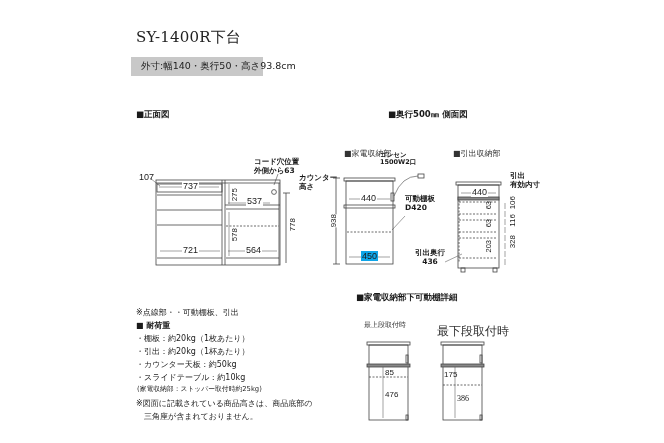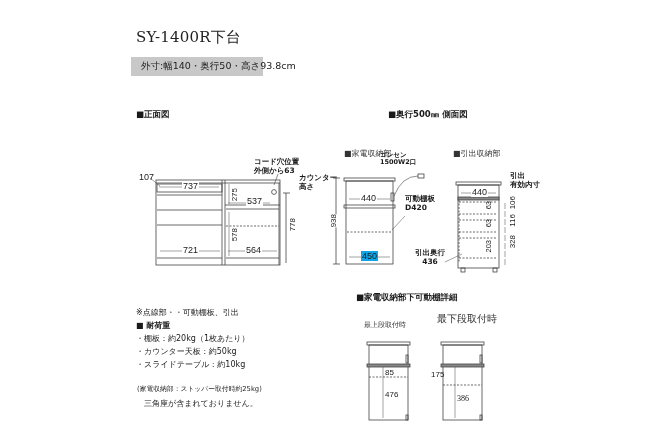--- a/index.html
+++ b/index.html
@@ -153,29 +153,31 @@
 <div class="abs num" style="left:471px;top:187px;background:#fff;padding:0 1px;">440</div>
 <div class="abs num vert" style="left:484px;top:201px;font-size:7.5px;">63</div>
 <div class="abs num vert" style="left:484px;top:219px;font-size:7.5px;">63</div>
 <div class="abs num vert" style="left:484px;top:240px;font-size:7.5px;">203</div>
 <div class="abs num vert" style="left:508px;top:196px;font-size:8px;">106</div>
 <div class="abs num vert" style="left:508px;top:214px;font-size:8px;">116</div>
 <div class="abs num vert" style="left:508px;top:235px;font-size:8px;">328</div>
 
 <div class="abs sec" style="left:356px;top:292px;">■家電収納部下可動棚詳細</div>
 <div class="abs sub" style="left:364px;top:320px;font-size:7px;">最上段取付時</div>
-<div class="abs sub" style="left:437px;top:312px;font-size:10px;">最下段取付時</div>
+<div class="abs sub" style="left:437px;top:323px;font-size:12px;">最下段取付時</div>
 <div class="abs num" style="left:385px;top:368px;font-size:8px;">85</div>
 <div class="abs num" style="left:385px;top:390px;font-size:8px;">476</div>
-<div class="abs num" style="left:431px;top:370px;font-size:8px;">175</div>
+<div class="abs num" style="left:444px;top:370px;font-size:8px;">175</div>
 <div class="abs num" style="left:457px;top:394px;font-size:8px;font-family:Liberation Serif, serif;">386</div>
 
 <div class="abs note" style="left:136px;top:306px;">※点線部・・可動棚板、引出</div>
 <div class="abs note" style="left:136px;top:319px;font-weight:bold;">■ 耐荷重</div>
 <div class="abs" style="left:136px;top:332px;">
   <div class="note">・棚板：約20kg（1枚あたり）</div>
+  <div class="note">・引出：約20kg（1杯あたり）</div>
   <div class="note">・カウンター天板：約50kg</div>
   <div class="note">・スライドテーブル：約10kg</div>
 </div>
 <div class="abs note-s" style="left:137px;top:384px;">(家電収納部：ストッパー取付時約25kg)</div>
 <div class="abs" style="left:136px;top:397px;">
+  <div class="note">※図面に記載されている商品高さは、商品底部の</div>
   <div class="note">　三角座が含まれておりません。</div>
 </div>
 
 </body></html>

